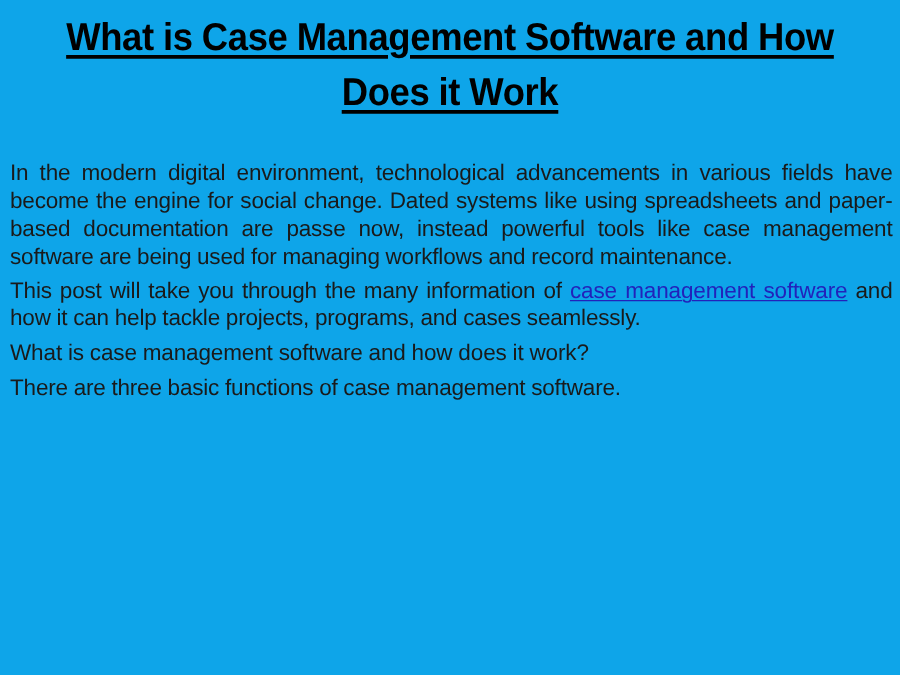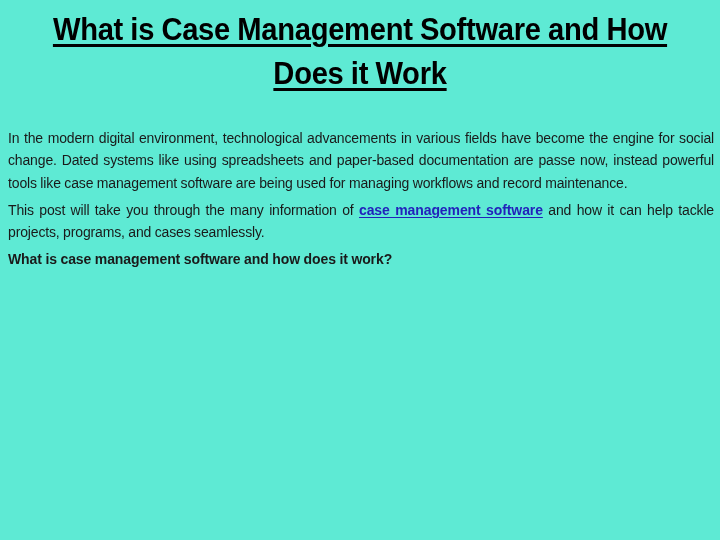--- a/index.html
+++ b/index.html
@@ -13,21 +13,21 @@
     overflow: hidden;
     font-family: "Liberation Sans", "DejaVu Sans", sans-serif;
     color: #000000;
     -webkit-font-smoothing: antialiased;
   }
 
   .slide {
     position: relative;
     width: 720px;
     height: 540px;
-    background: #5eead4;
+    background: #0ea5e9;
     box-sizing: border-box;
   }
 
   
   .title-block {
     position: absolute;
     left: 8px;
     top: 8px;
     width: 704px;
     text-align: center;
@@ -55,42 +55,42 @@
   
   .body-block {
     position: absolute;
     left: 8px;
     top: 127px;
     width: 706px;
   }
 
   p.para {
     margin: 0 0 5px 0;
-    font-size: 14px;
+    font-size: 18px;
     line-height: 22.3px;
     text-align: justify;
     text-justify: inter-word;
     color: #1a1a1a;
     letter-spacing: -0.15px;
     word-spacing: -0.2px;
   }
   p.para.flow {
     text-align: left;
   }
   p.heading {
-    font-weight: bold;
+    font-weight: normal;
     text-align: left;
     letter-spacing: -0.1px;
     margin-bottom: 6px;
   }
 
   a.inline-link,
   .inline-link {
     color: #2222bb;
-    font-weight: bold;
+    font-weight: normal;
     text-decoration: underline;
     text-decoration-thickness: 1.4px;
     text-underline-offset: 2px;
     letter-spacing: -0.1px;
   }
 </style>
 </head>
 <body>
 
 <div class="slide">
@@ -103,17 +103,18 @@
 
   <div class="body-block">
 
     <p class="para">In the modern digital environment, technological advancements in various fields have become the engine for social change. Dated systems like using spreadsheets and paper-based documentation are passe now, instead powerful tools like case management software are being used for managing workflows and record maintenance.</p>
 
     <p class="para"><span>This post will take you through the many information of </span><a href="#" class="inline-link">case management software</a><span> and how it can help tackle projects, programs, and cases seamlessly.</span></p>
 
     <p class="para heading">What is case management software and how does it work?</p>
 
 
+    <p class="para flow">There are three basic functions of case management software.</p>
 
 
   </div>
 
 </div>
 
 </body></html>

